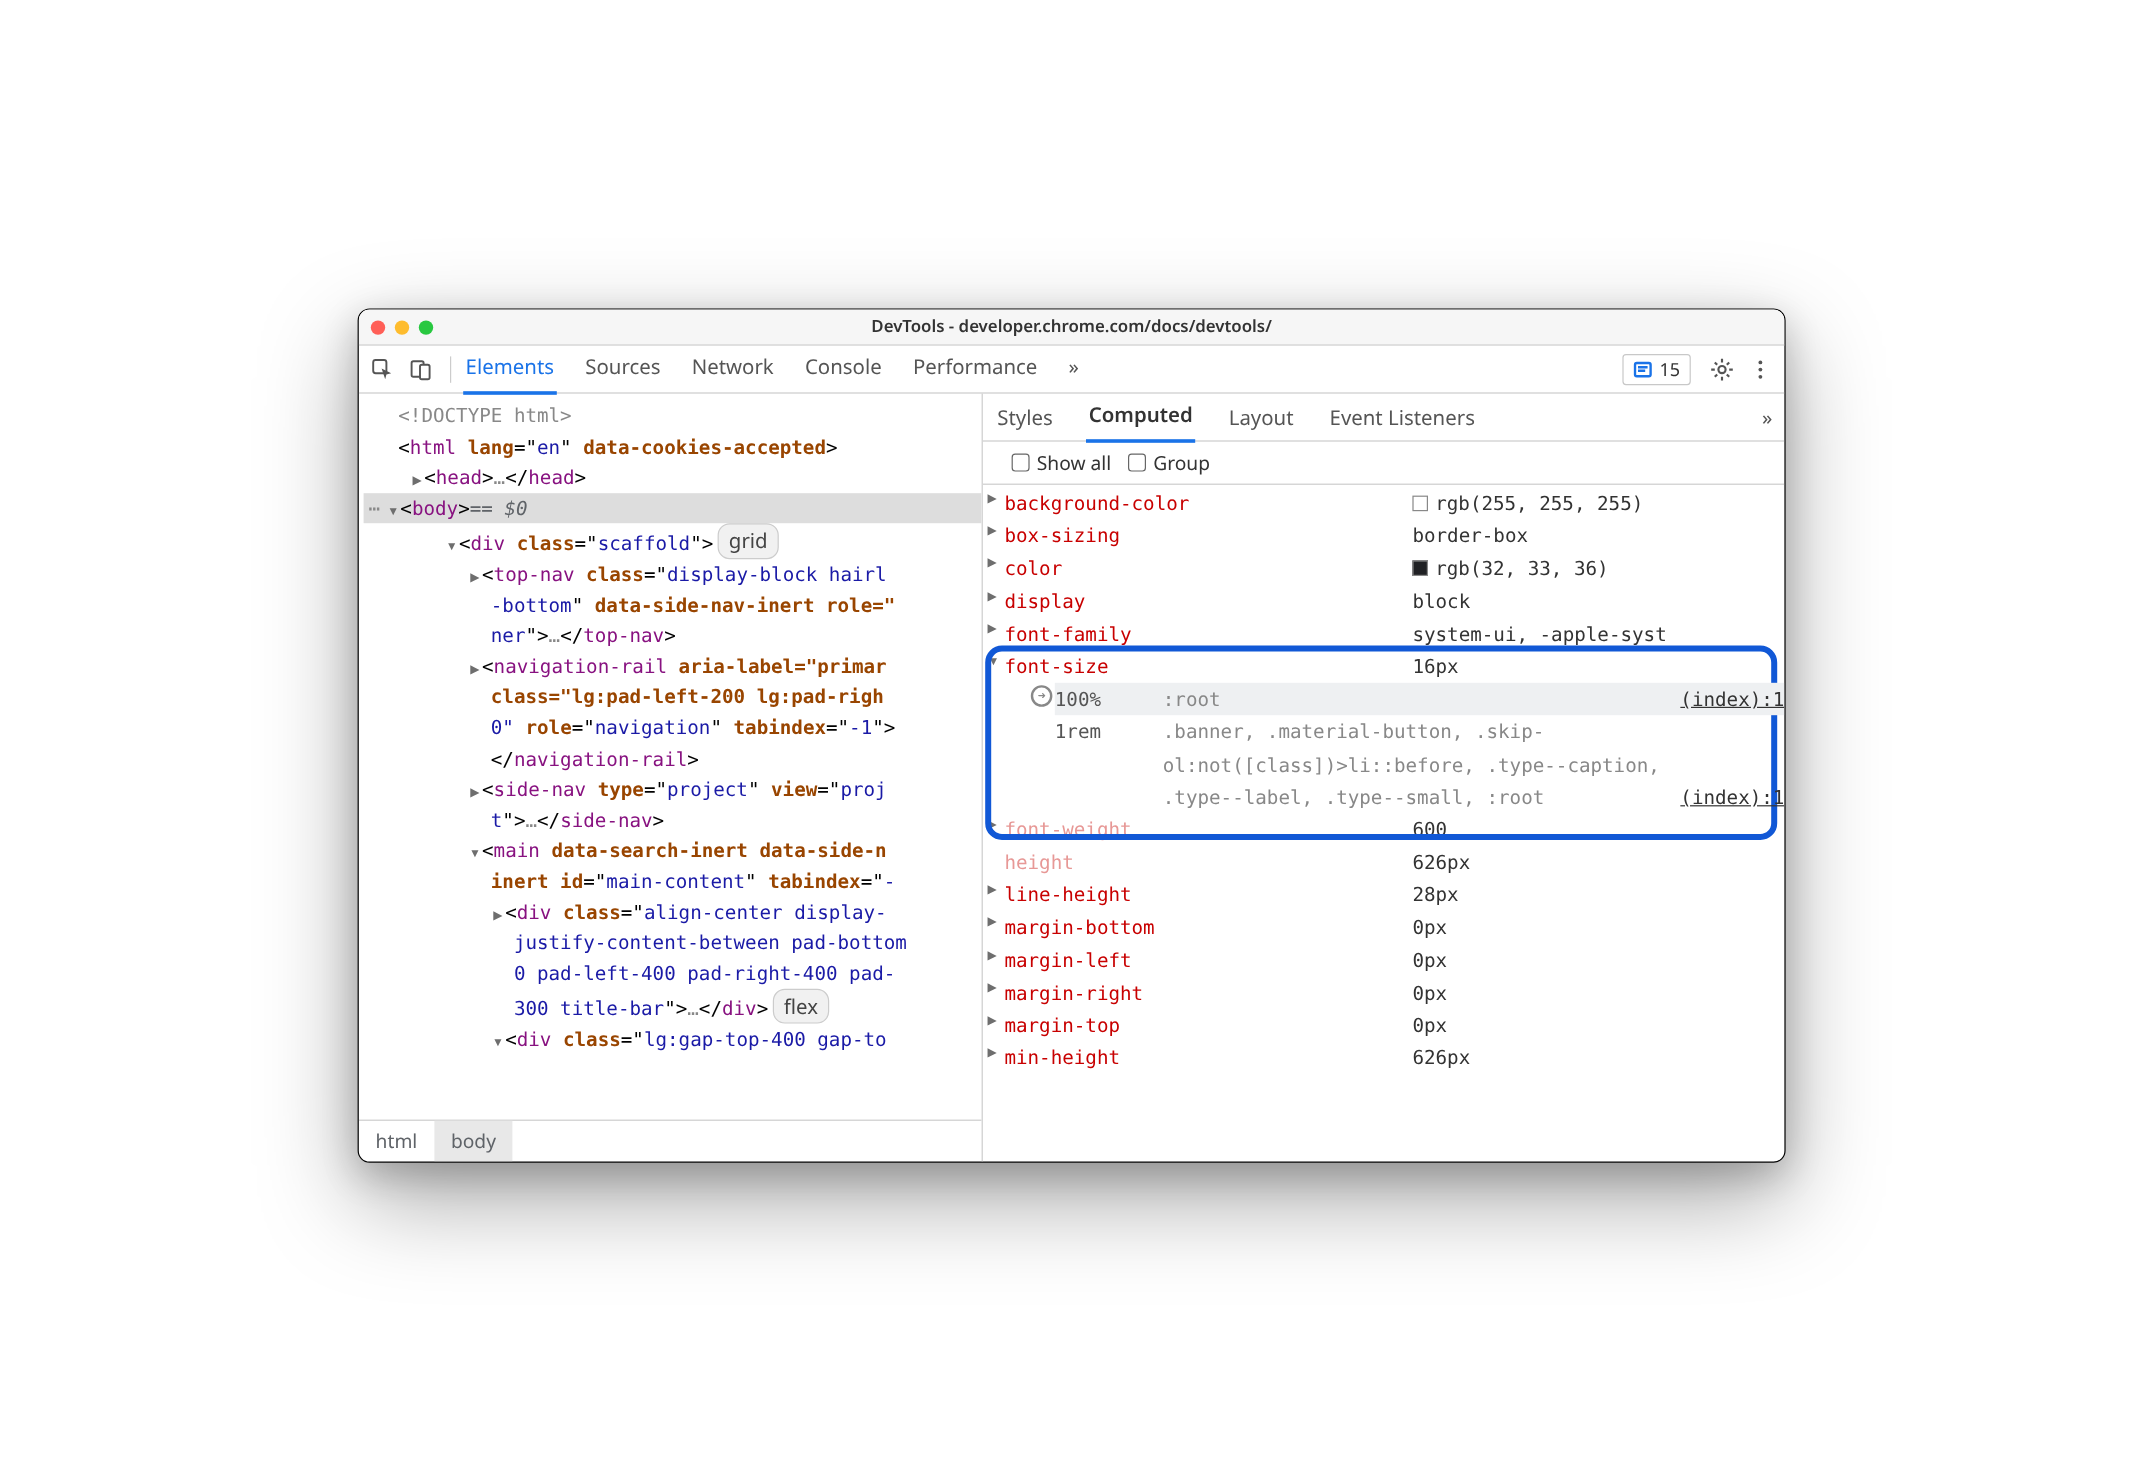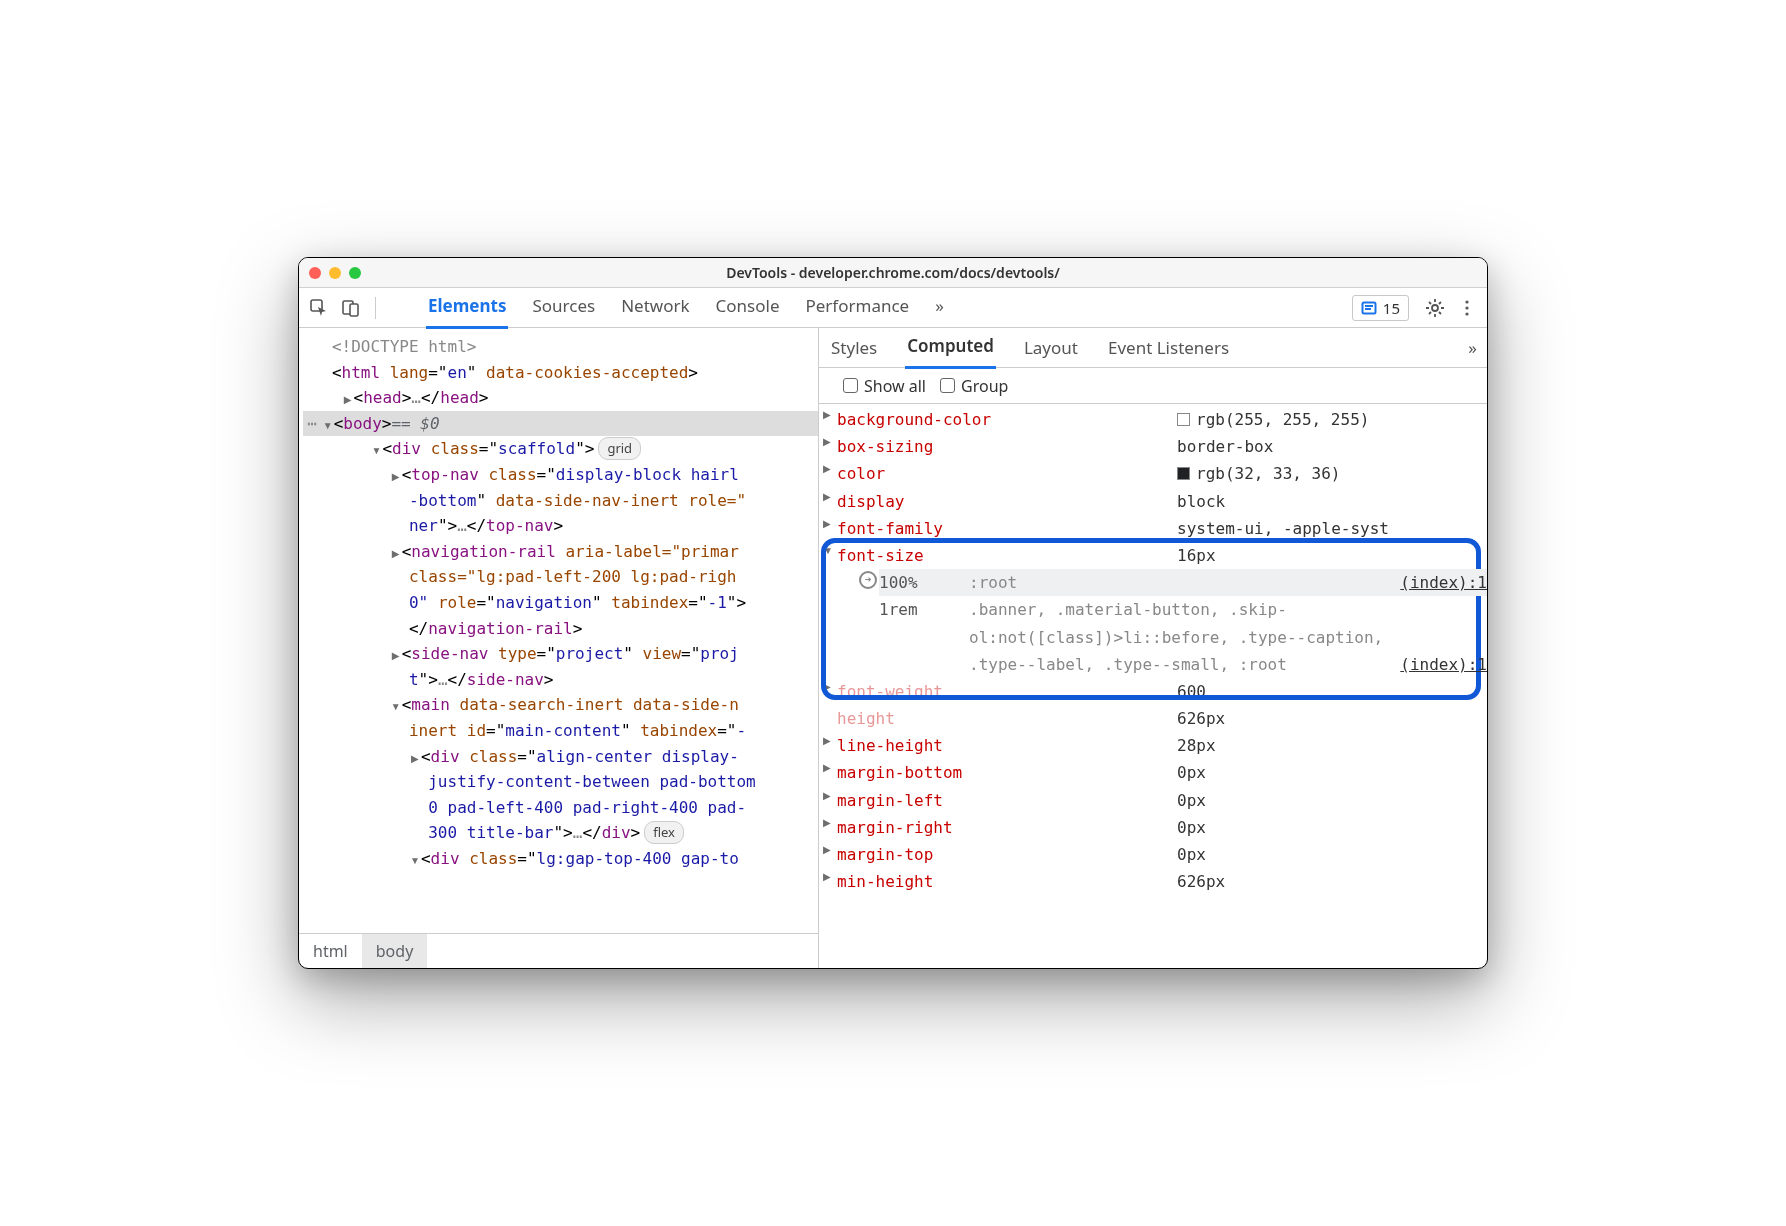--- a/index.html
+++ b/index.html
@@ -42,44 +42,44 @@
     display: flex; align-items: center; border-bottom: 1px solid #ccc;
     height: 40px; padding: 0 6px; gap: 4px;
   }
   .toolbar .icon-btn {
     display:flex; align-items:center; justify-content:center;
     width: 28px; height: 28px; border-radius:4px;
   }
   .toolbar .sep { width:1px; height:22px; background:#ccc; margin:0 6px; }
   .tabs { display:flex; gap: 22px; font-size: 17px; color:#555; }
   .tabs .tab { padding: 8px 2px 9px; cursor:pointer; }
-  .tabs .tab.active { color:#1a73e8; border-bottom: 3px solid #1a73e8; font-weight:700;margin-left:40px; }
+  .tabs .tab.active { color:#1a73e8; border-bottom: 3px solid #1a73e8; font-weight:400; }
   .toolbar .spacer { flex:1; }
   .issues-badge {
     display:flex; align-items:center; gap:6px; border:1px solid #c8c8c8;
     padding: 2px 8px; border-radius:3px; font-size:15px; color:#333;
   }
   .issues-badge svg { display:block; }
   .main-area { display:flex; height: 640px; font-family: Menlo, Consolas, monospace; font-size:16px; }
   .dom-panel { flex: 0 0 520px; border-right:1px solid #ccc; display:flex; flex-direction:column; overflow:hidden; }
   .dom-tree { flex:1; overflow:hidden; padding: 6px 0 0 4px; line-height: 1.6; }
   .dom-tree .line { white-space: pre; }
   .tn { color:#881280; }
-  .an { color:#994500; }
+  .an { color:#994500;font-weight:bold; }
   .av { color:#1a1aa6; }
   .gy { color:#888; }
   .dim { color:#5f6368; }
   .sel-row { background:#ddd; padding: 0 4px; display:flex; align-items:center;}
   .sel-row .dots { color:#888; letter-spacing:1px; margin-right:4px;}
   .caret { display:inline-block; width:12px; text-align:center; color:#6e6e6e; font-family: system-ui; }
   .caret.down::before { content:"▼"; font-size:10px;}
   .caret.right::before { content:"▶"; font-size:10px;}
   .pill {
     display:inline-block; background:#f1f1f1; border:1px solid #ccc;
-    border-radius: 10px; padding: 0 8px; font-size:13px; font-family: system-ui;
+    border-radius: 10px; padding: 0 8px; font-size:17px; font-family: system-ui;
     color:#444; vertical-align:1px; margin-left:4px;
   }
   .breadcrumb {
     border-top:1px solid #ccc; display:flex; font-family: system-ui;
     font-size:16px; color:#5f6368;
   }
   .breadcrumb .crumb { padding: 6px 14px; }
   .breadcrumb .crumb.active { background:#e8e8e8; }
   .side-panel { flex:1; display:flex; flex-direction:column; overflow:hidden; }
   .subtabs {

